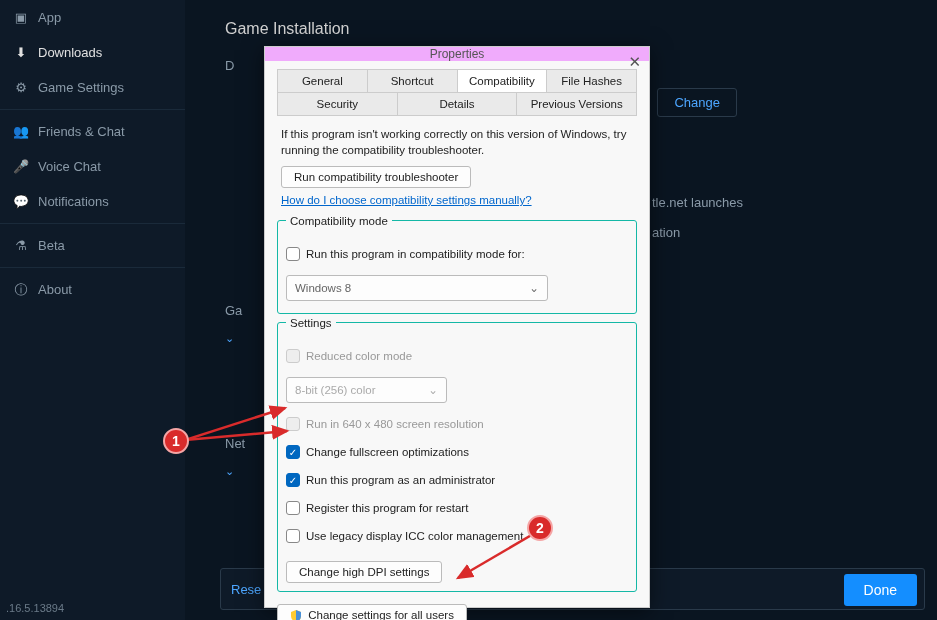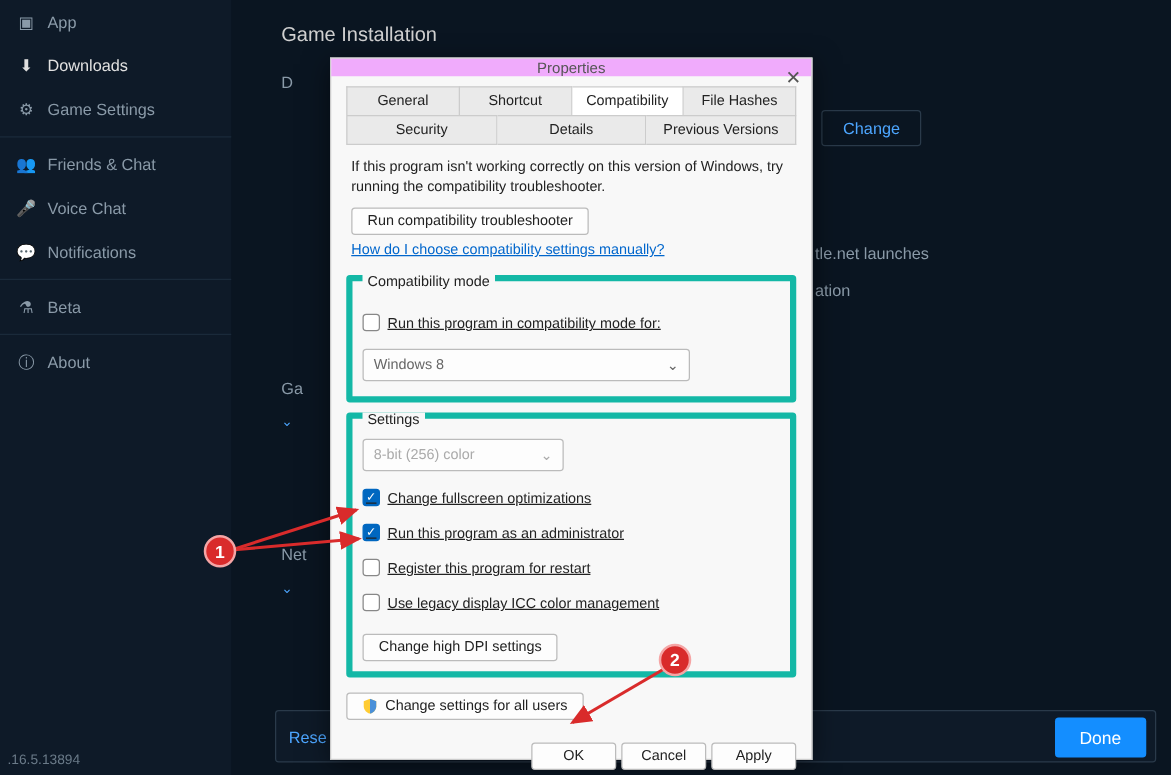--- a/index.html
+++ b/index.html
@@ -34,25 +34,25 @@
     .tab { flex: 1; padding: 5px 8px; text-align: center; background: #eaeaea; border: 1px solid #ccc; font-size: 11.5px; color: #222; cursor: pointer; }
     .tab + .tab { border-left: none; }
     .tab.active { background: #fff; border-bottom: 1px solid #fff; position: relative; z-index: 1; }
     .tab-row:first-child .tab { border-bottom: none; }
     .tab-row:nth-child(2) .tab:nth-child(1), .tab-row:nth-child(2) .tab:nth-child(2), .tab-row:nth-child(2) .tab:nth-child(4) { border-top: 1px solid #ccc; }
     
     .info-text { font-size: 11.5px; margin: 8px 4px; line-height: 1.4; color: #222; }
     .win-button { padding: 4px 12px; background: #fdfdfd; border: 1px solid #bbb; border-radius: 3px; font-size: 11.5px; cursor: pointer; color: #222; }
     .win-link { color: #0066cc; font-size: 11.5px; text-decoration: underline; cursor: pointer; display: inline-block; margin: 6px 4px; }
     
-    .fieldset { border: 5px solid #14b8a6; border-radius: 3px; margin: 8px 0; padding: 8px; }
+    .fieldset { border: 1px solid #14b8a6; border-radius: 3px; margin: 8px 0; padding: 8px; }
     .fieldset-label { font-size: 11.5px; color: #222; background: #f8f8f8; position: relative; top: -15px; display: inline-block; padding: 0 4px; }
     .fieldset-content { margin-top: -10px; }
     
-    .checkbox-row { display: flex; align-items: flex-end; gap: 6px; margin: 14px 0; font-size: 11.5px; color: #222; text-decoration: underline; }
+    .checkbox-row { display: flex; align-items: center; gap: 6px; margin: 14px 0; font-size: 11.5px; color: #222; }
     .checkbox-row.disabled { color: #999; }
     .win-checkbox { width: 14px; height: 14px; border: 1px solid #888; border-radius: 3px; background: #fff; display: inline-flex; align-items: center; justify-content: center; flex-shrink: 0; }
     .win-checkbox.checked { background: #0067c0; border-color: #0067c0; color: #fff; font-size: 10px; }
     .win-checkbox.disabled { background: #eee; border-color: #ccc; }
     
     .win-select { width: 262px; padding: 5px 8px; border: 1px solid #bbb; border-radius: 3px; background: #fdfdfd; font-size: 11.5px; color: #666; display: flex; justify-content: space-between; align-items: center; margin: 4px 0; }
     .win-select.disabled { color: #aaa; }
     .win-select.small { width: 161px; }
     
     .dialog-buttons { display: flex; gap: 4px; padding: 10px 12px; justify-content: flex-end; margin-left: 44px; }
@@ -157,23 +157,31 @@
         <div class="win-select">
           <span>Windows 8</span>
           <span>⌄</span>
         </div>
       </div>
     </div>
     
     <div class="fieldset">
       <span class="fieldset-label">Settings</span>
       <div class="fieldset-content">
+        <div class="checkbox-row disabled">
+          <span class="win-checkbox disabled"></span>
+          <span>Reduced color mode</span>
+        </div>
         <div class="win-select small disabled">
           <span>8-bit (256) color</span>
           <span>⌄</span>
+        </div>
+        <div class="checkbox-row disabled">
+          <span class="win-checkbox disabled"></span>
+          <span>Run in 640 x 480 screen resolution</span>
         </div>
         <div class="checkbox-row">
           <span class="win-checkbox checked">✓</span>
           <span>Change fullscreen optimizations</span>
         </div>
         <div class="checkbox-row">
           <span class="win-checkbox checked">✓</span>
           <span>Run this program as an administrator</span>
         </div>
         <div class="checkbox-row">

